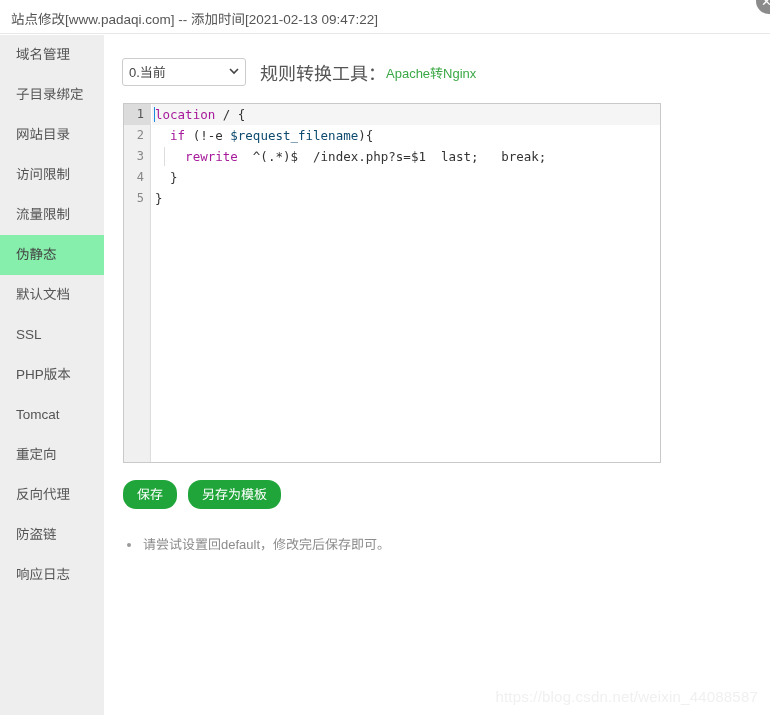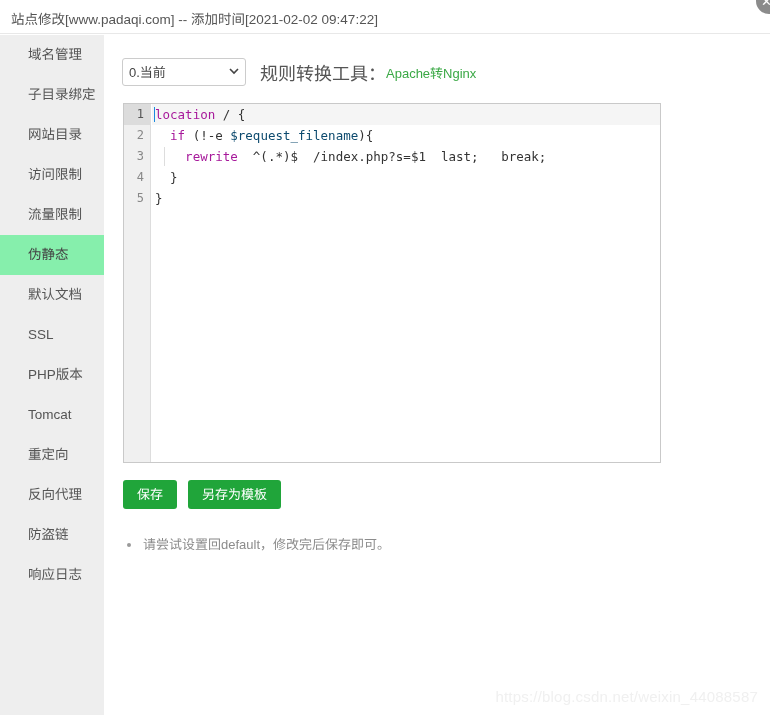--- a/index.html
+++ b/index.html
@@ -72,21 +72,21 @@
     left: 0;
     top: 0;
     width: 104px;
     height: 680px;
     background: #eeeeee;
   }
   .side-item {
     position: relative;
     height: 40px;
     line-height: 40px;
-    padding-left: 28px;
+    padding-left: 16px;
     font-size: 13.5px;
     color: #555555;
     box-sizing: border-box;
     white-space: nowrap;
     cursor: pointer;
   }
   .side-item.active {
     background: #86efac;
     color: #444444;
   }
@@ -231,21 +231,21 @@
     position: absolute;
     left: 19px;
     top: 445px;
     display: flex;
     gap: 11px;
   }
   .btn {
     background: #20a53a;
     color: #ffffff;
     border: none;
-    border-radius: 3px;
+    border-radius: 13px;
     font-family: "Liberation Sans", "DejaVu Sans", sans-serif;
     font-size: 13px;
     height: 29px;
     padding: 0 14px;
     cursor: pointer;
     line-height: 29px;
   }
 
   
   #notes {
@@ -285,21 +285,21 @@
     font-size: 15px;
     color: #f0f0f0;
     white-space: nowrap;
     letter-spacing: 0.2px;
   }
 </style>
 </head>
 <body>
 
 <div id="titlebar">
-  <div id="titlebar-text">站点修改[www.padaqi.com] -- 添加时间[2021-02-02 09:47:22]</div>
+  <div id="titlebar-text">站点修改[www.padaqi.com] -- 添加时间[2021-02-13 09:47:22]</div>
   <div id="close-button">
     <span class="x">✕</span>
   </div>
 </div>
 
 <div id="page">
 
   <div id="sidebar">
       <div class="side-item"><span>域名管理</span></div>
       <div class="side-item"><span>子目录绑定</span></div>

